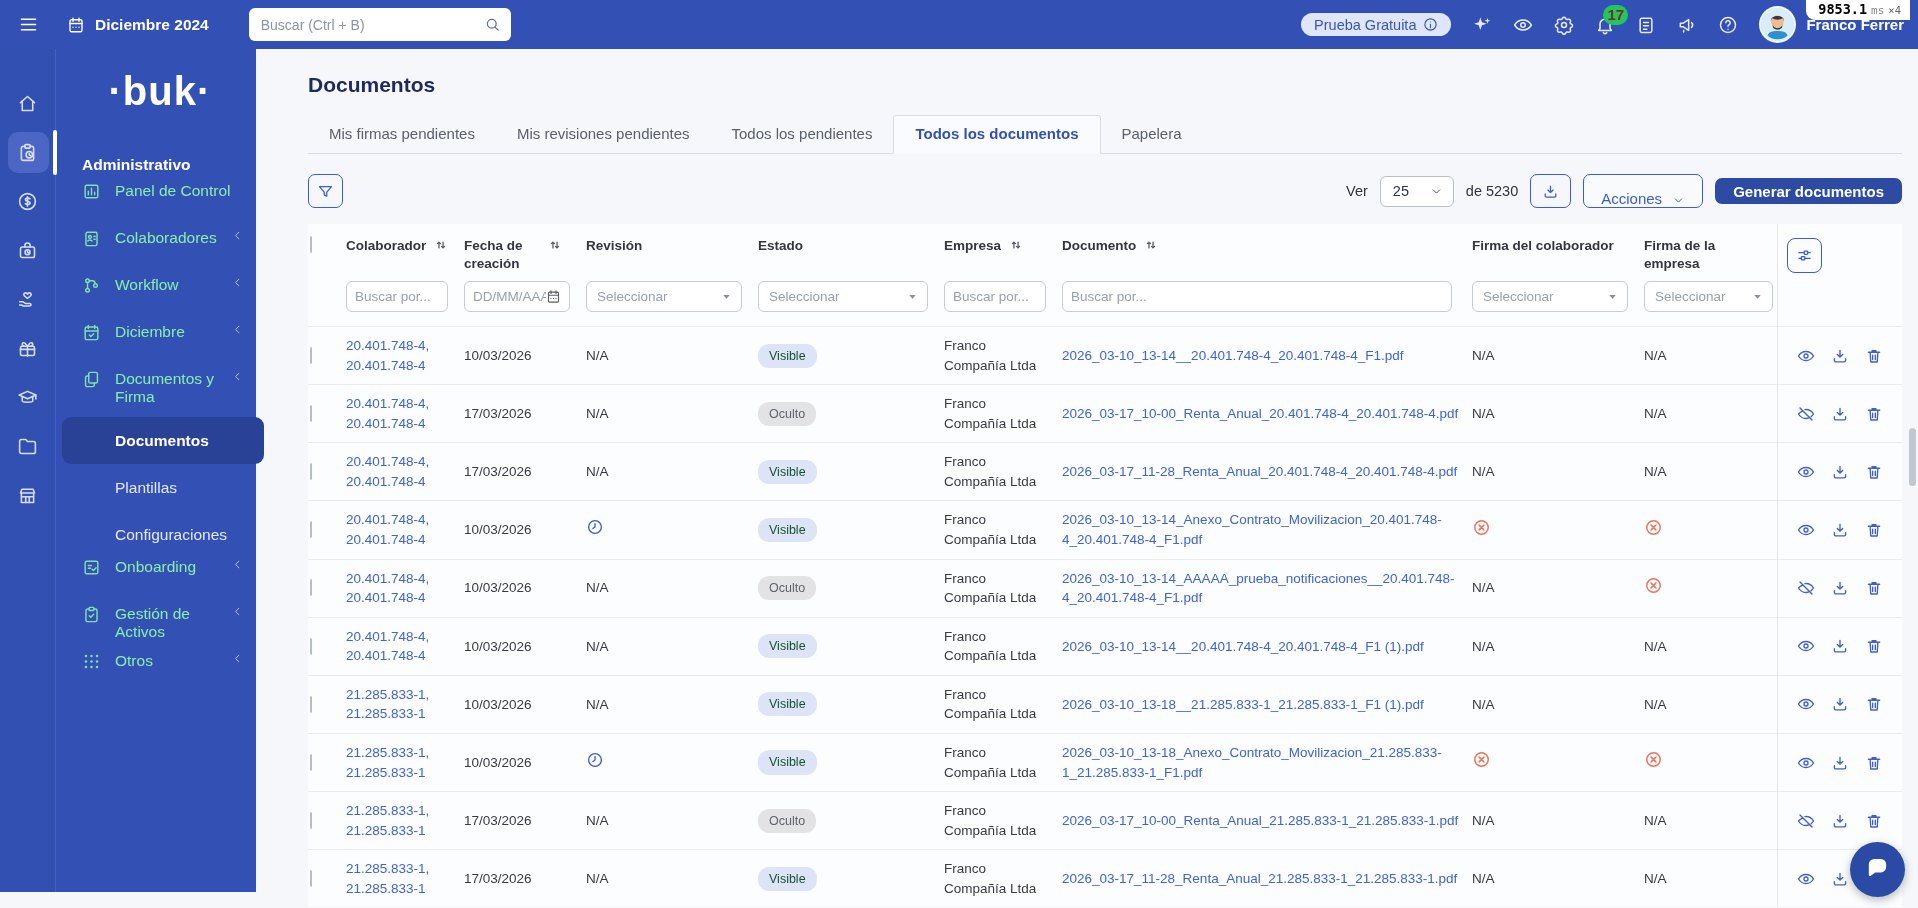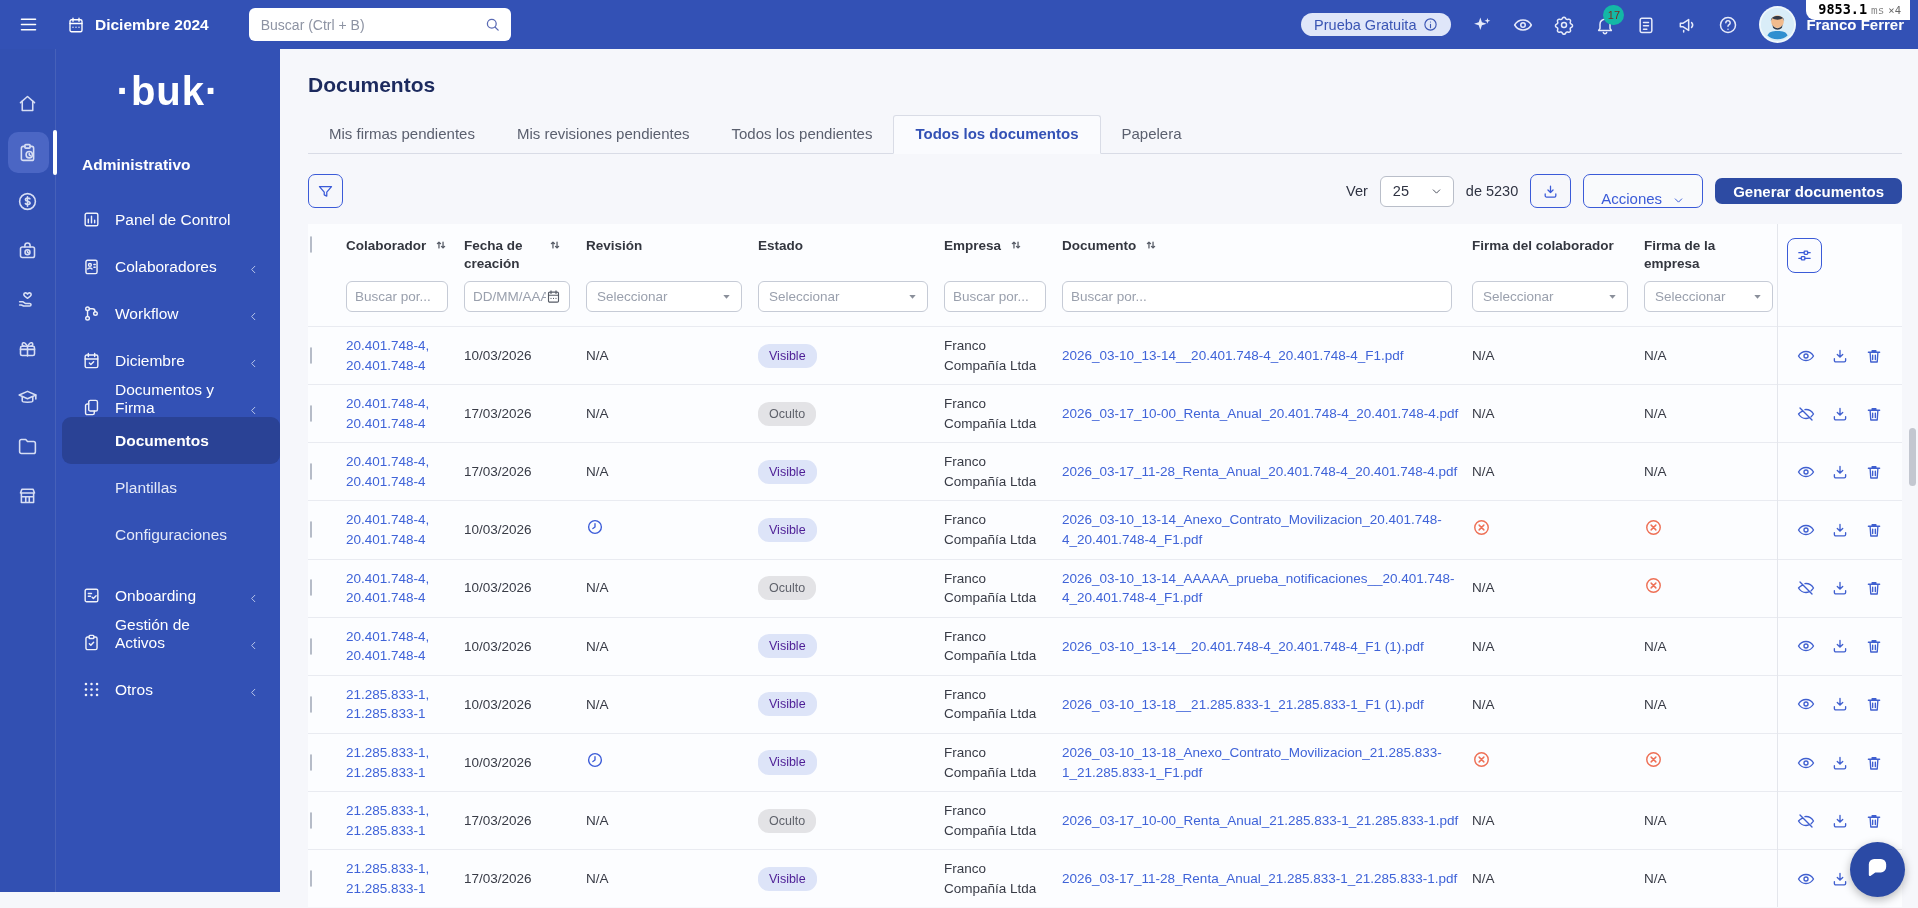--- a/index.html
+++ b/index.html
@@ -23,51 +23,51 @@
   .search{width:262px;height:33px;background:#fff;border-radius:6px;display:flex;
     align-items:center;padding:0 10px 0 12px;margin-left:40px}
   .search input{border:0;outline:0;flex:1;font-size:14px;color:#333;background:transparent}
   .search input::placeholder{color:#8d93a3}
   .search .icn{width:17px;height:17px;color:#5b6bb4}
   .tb-right{margin-left:auto;display:flex;align-items:center;gap:21px}
   .trial-pill{background:#dfe6f9;color:#3a55b4;height:23px;border-radius:15px;
     padding:0 13px;font-size:14.5px;display:flex;gap:7px;align-items:center;border:0;cursor:pointer}
   .trial-pill .icn{width:15px;height:15px}
   .tb-ic{position:relative;width:20px;height:20px;color:#e7ebfa;background:none;border:0;cursor:pointer}
-  .tb-badge{position:absolute;top:-10px;left:8px;background:#14b8a6;color:#7c2d1d;
-    font-size:11px;font-weight:400;min-width:21px;height:20px;border-radius:10px;
+  .tb-badge{position:absolute;top:-10px;left:8px;background:#22c55e;color:#7c2d1d;
+    font-size:15px;font-weight:700;min-width:21px;height:20px;border-radius:10px;
     display:flex;align-items:center;justify-content:center;padding:0 4px}
   .avatar{width:37px;height:37px;border-radius:50%;overflow:hidden;
     border:2px solid rgba(255,255,255,.55);background:#d9edf8;flex:none;cursor:pointer}
   .avatar svg{width:100%;height:100%;display:block}
   .user-name{color:#fff;font-size:15px;font-weight:700;margin-left:-11px}
   .perf{position:fixed;top:0;right:8px;background:#fff;border-radius:0 0 0 9px;
     padding:1px 9px 3px 12px;font-family:"DejaVu Sans Mono",monospace;z-index:60;
     display:flex;align-items:baseline;gap:4px}
   .perf .v{font-weight:700;font-size:13.5px;color:#000}
   .perf .u{font-size:11px;color:#8a8a8a}
   .perf .m{font-size:10.5px;color:#666}
 
   
-  .sidebar{position:fixed;top:49px;left:0;bottom:16px;width:280px;background:var(--blue);
+  .sidebar{position:fixed;top:49px;left:0;bottom:16px;width:256px;background:var(--blue);
     display:flex;z-index:40}
   .rail{width:56px;background:var(--rail);border-right:1px solid rgba(255,255,255,.10);
     display:flex;flex-direction:column;align-items:center;padding-top:30px}
   .rail-item{width:56px;height:49px;display:flex;align-items:center;justify-content:center;
     color:#d7def4;position:relative;cursor:pointer;background:none;border:0}
   .rail-item .icn{width:21px;height:21px;position:relative;z-index:2}
   .rail-item.active::before{content:'';position:absolute;left:8px;right:7px;top:4px;bottom:4px;
     background:#4b66c4;border-radius:10px}
   .rail-item.active::after{content:'';position:absolute;right:-1px;top:2px;bottom:2px;
     width:4px;background:#fff;border-radius:2px}
   .menu{flex:1;padding-top:8px}
   .logo{color:#fff;text-align:center;font-size:40px;font-weight:700;margin:12px 0 42px;letter-spacing:1px}
   .section-label{color:#fff;font-weight:700;font-size:15.5px;padding:0 0 8px 26px}
-  .nav-item{height:47px;display:flex;align-items:flex-end;gap:14px;padding:0 20px 0 26px;
-    color:#ffffff;font-size:15.5px;cursor:pointer}
+  .nav-item{height:47px;display:flex;align-items:flex-start;gap:14px;padding:0 20px 0 26px;
+    color:#86efac;font-size:15.5px;cursor:pointer}
   .nav-item .icn{width:19px;height:19px;opacity:.92;flex:none}
   .nav-item .chev{margin-left:auto;width:13px;height:13px;color:#c9d3ef;opacity:.9}
   .nav-sub{height:47px;display:flex;align-items:center;padding-left:53px;color:#e4e9f8;
     font-size:15.5px;border-radius:9px;margin-left:6px;cursor:pointer}
   .nav-sub.active{background:#2a4295;color:#fff;font-weight:700}
 
   
   .content{position:absolute;top:49px;left:280px;right:0;bottom:0;background:var(--pageBg);
     padding:24px 16px 0 28px;overflow:hidden}
   .page-title{font-size:21px;font-weight:700;color:#1c2a5e}
@@ -114,21 +114,21 @@
     font-size:13.5px;color:#9aa0ad;cursor:pointer}
   .f-select .icn{width:11px;height:11px;color:#8a8f9a}
   tbody td{border-top:1px solid var(--border);padding:9px 10px 9px 2px;font-size:13.5px;
     color:var(--text);vertical-align:middle;line-height:1.45}
   tbody tr{height:56px}
   a.lnk{color:var(--link);text-decoration:none;cursor:pointer}
   .doc-lnk{overflow-wrap:anywhere}
   .cb{width:17px;height:17px;border:1.5px solid #b6bcc8;border-radius:4px;background:#fff;cursor:pointer}
   th .cb{margin-top:1px}
   .pill{display:inline-block;padding:3px 11px;border-radius:11px;font-size:12.5px;white-space:nowrap}
-  .pill-visible{background:#dde4f8;color:#4c1d95}
+  .pill-visible{background:#dde4f8;color:#14532d}
   .pill-oculto{background:#e3e3e6;color:#5f626b}
   .clock-ic{width:18px;height:18px;color:#3b5bd8}
   .reject-ic{width:19px;height:19px;color:var(--danger)}
   td.actions-cell{border-left:1px solid #e4e6ec;padding:0 6px}
   th.actions-cell,.f-row td.actions-cell{border-left:1px solid #e4e6ec}
   .row-actions{display:flex;gap:16px;justify-content:center;align-items:center}
   .act-btn{width:18px;height:18px;color:#3f5fd0;background:none;border:0;cursor:pointer;padding:0}
   .settings-btn{position:absolute;top:14px;right:80px;width:35px;height:35px;background:#fbfcff;
     border:1px solid var(--outline);border-radius:8px;color:var(--outline);display:flex;
     align-items:center;justify-content:center;z-index:5;cursor:pointer}

